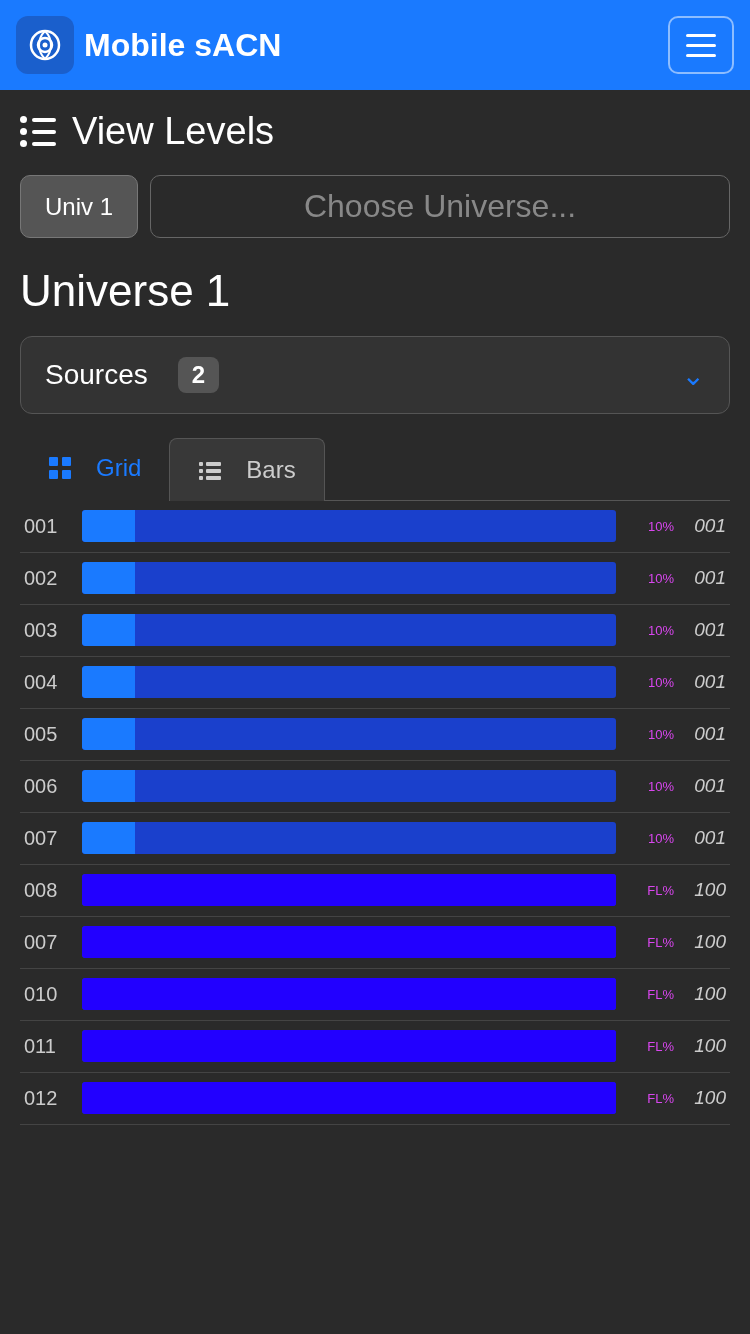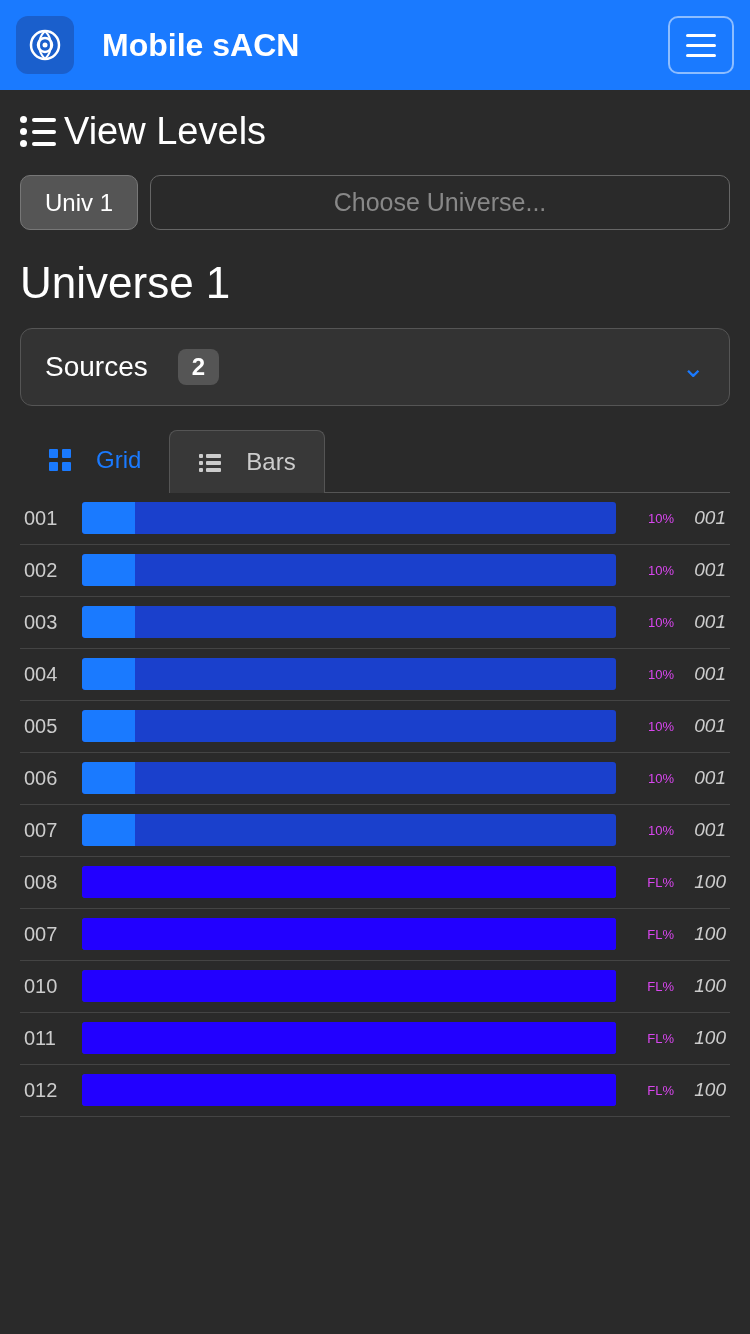--- a/index.html
+++ b/index.html
@@ -20,21 +20,21 @@
       display: flex;
       align-items: center;
       justify-content: space-between;
       padding: 12px 16px;
       height: 90px;
     }
 
     .header-left {
       display: flex;
       align-items: center;
-      gap: 28px;
+      gap: 10px;
       text-align: center;
     }
 
     .header-logo {
       width: 58px;
       height: 58px;
       background: #1a5fcc;
       border-radius: 12px;
       display: flex;
       align-items: center;
@@ -70,21 +70,21 @@
     }
 
     
     .main {
       padding: 20px 20px 0 20px;
     }
 
     .page-heading {
       display: flex;
       align-items: center;
-      gap: 8px;
+      gap: 16px;
       margin-bottom: 22px;
     }
 
     .list-icon {
       display: flex;
       flex-direction: column;
       gap: 5px;
     }
 
     .list-icon-row {
@@ -128,21 +128,21 @@
       font-size: 24px;
       color: #fff;
       cursor: pointer;
     }
 
     .tab-inactive {
       background: transparent;
       border: 1.5px solid #666;
       border-radius: 10px;
       padding: 12px 24px;
-      font-size: 25px;
+      font-size: 32px;
       color: #888;
       cursor: pointer;
       flex: 1;
     }
 
     
     .universe-title {
       font-size: 44px;
       font-weight: 400;
       color: #fff;

